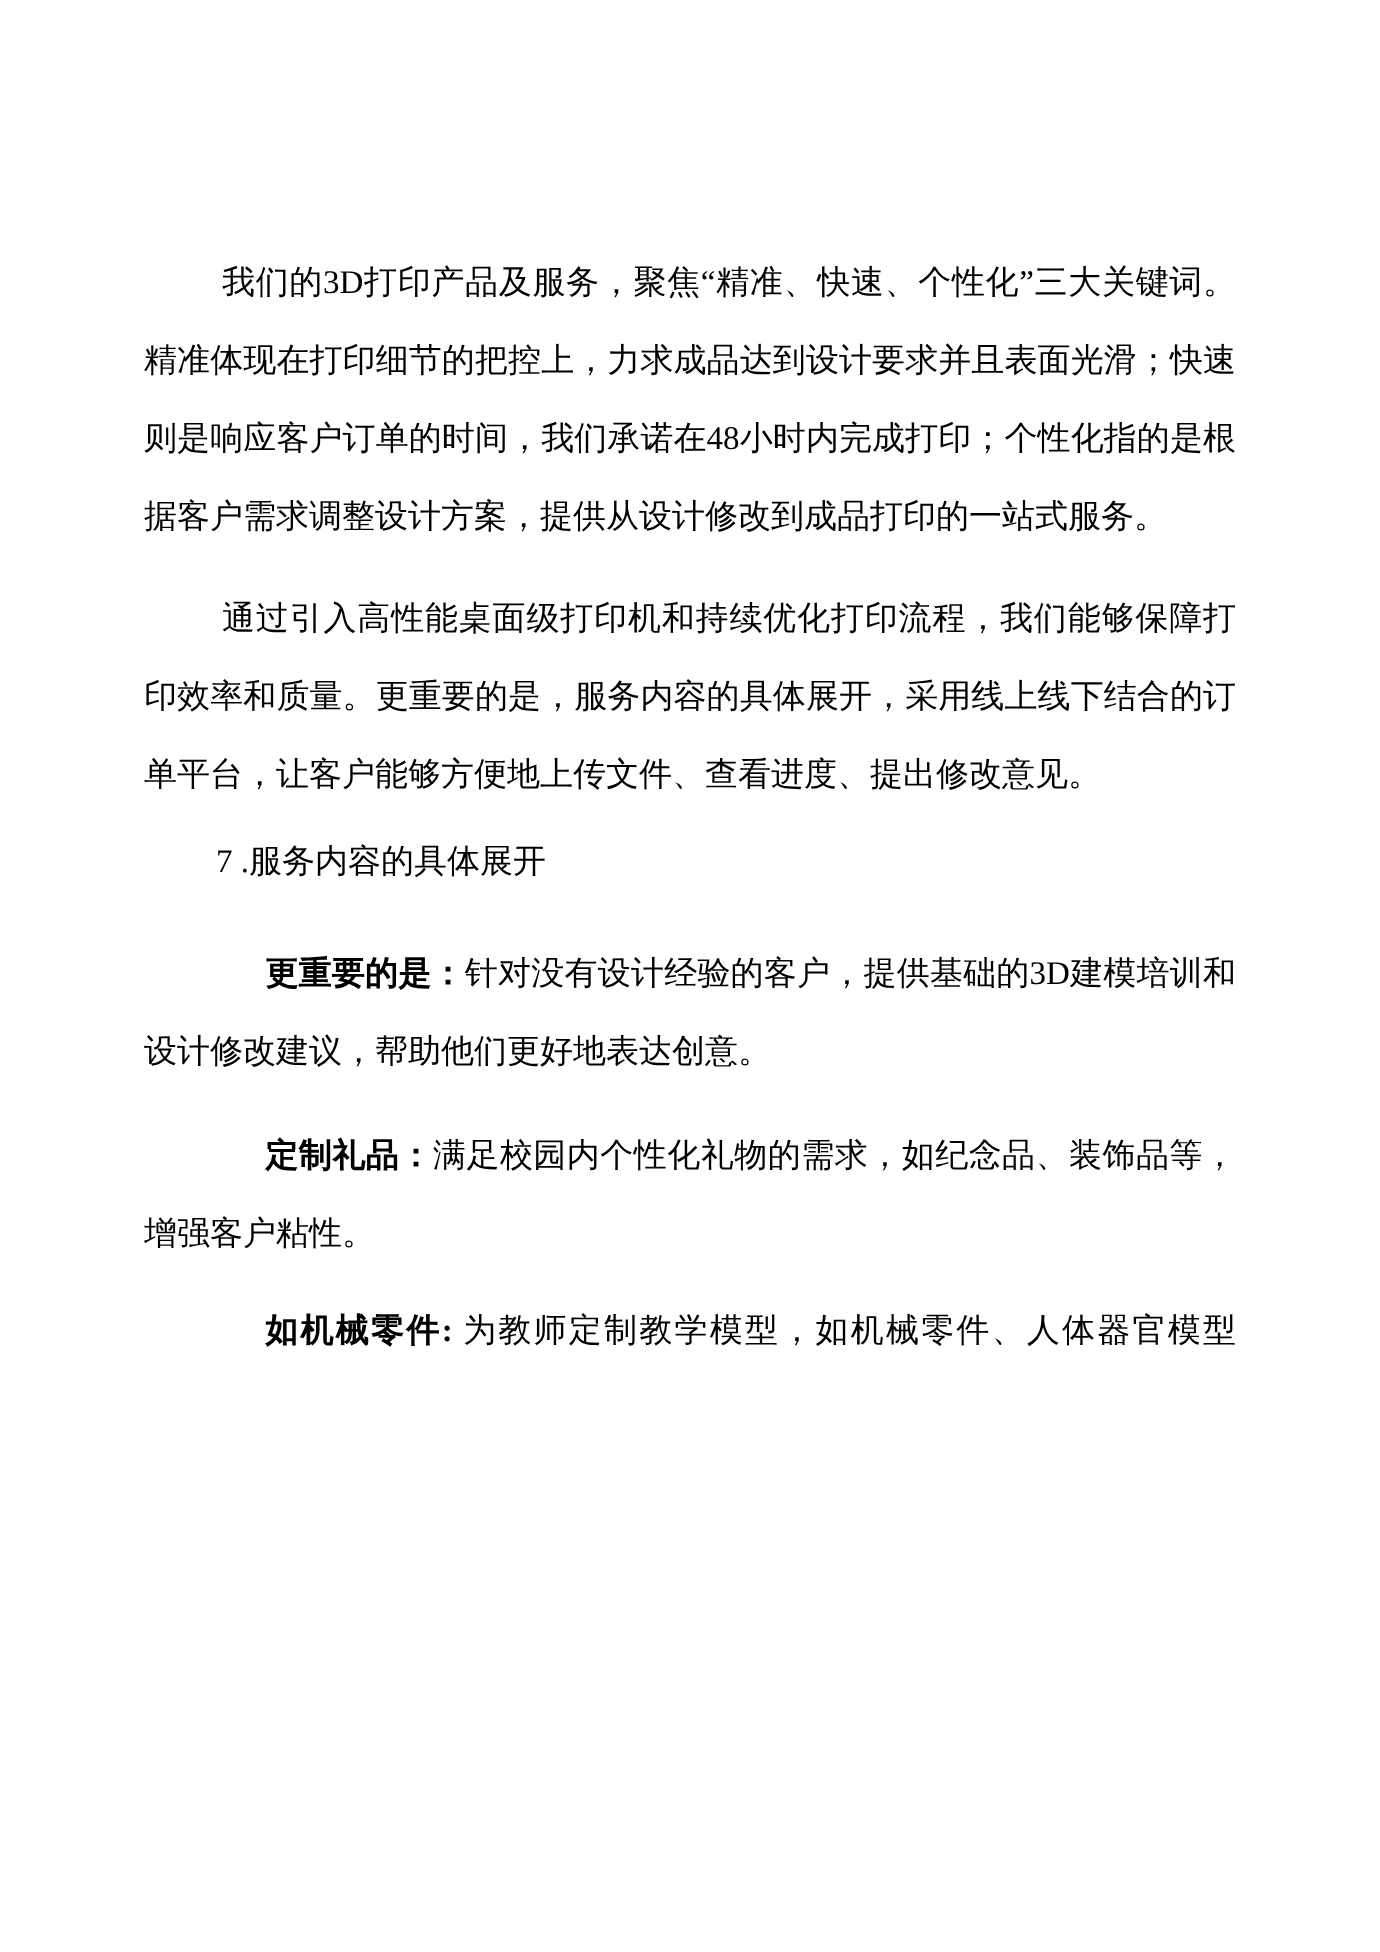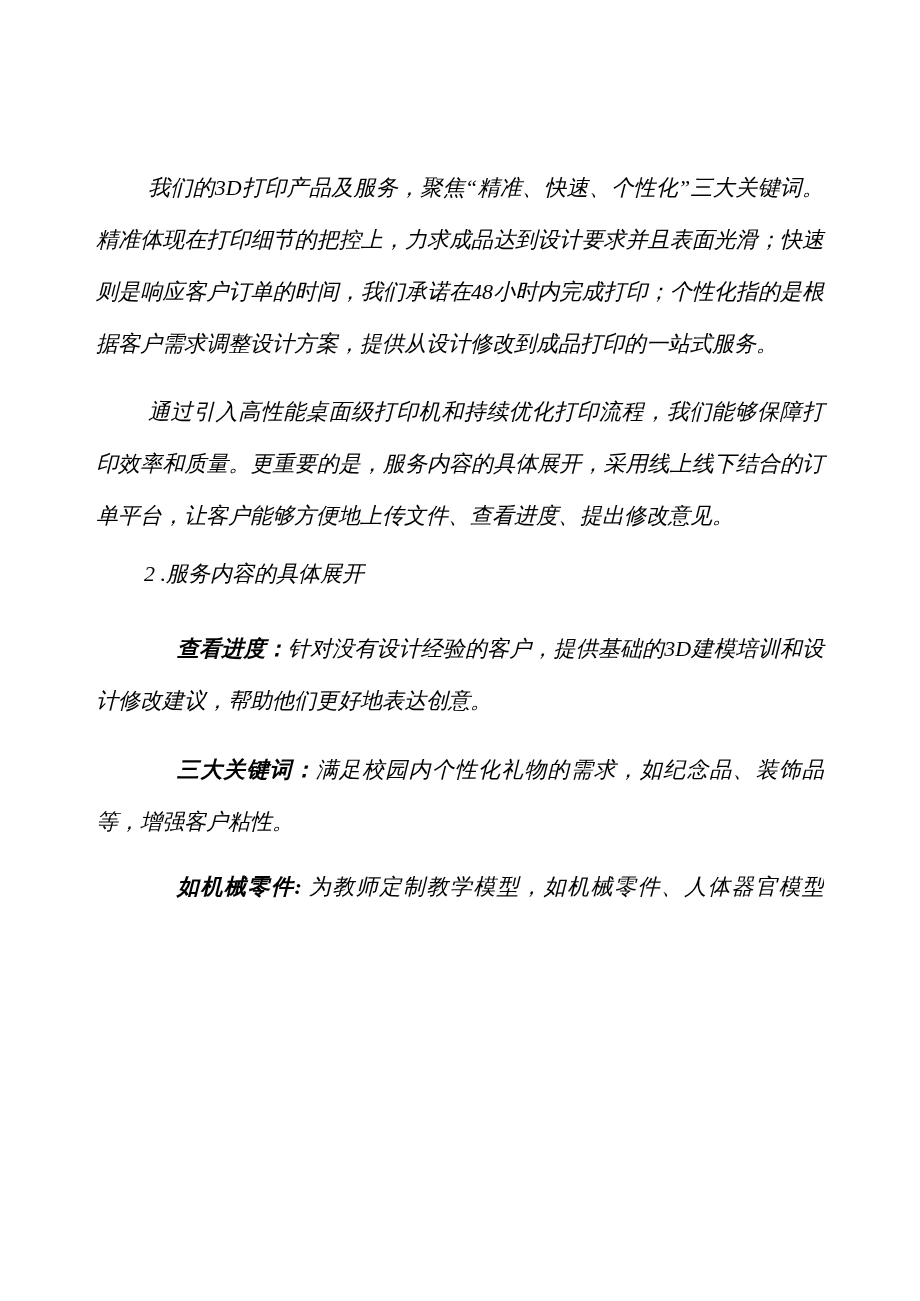--- a/index.html
+++ b/index.html
@@ -14,21 +14,20 @@
     background: #ffffff;
     color: #000000;
     font-family: "Liberation Serif", "DejaVu Serif", serif;
     overflow: hidden;
   }
   .content {
     position: absolute;
     left: 96px;
     top: 162px;
     width: 728px;
-    font-style: italic;
   }
   .content p, .content h2 {
     margin: 0;
     font-size: 22px;
     line-height: 52px;
     text-align: justify;
     font-weight: normal;
   }
   .body-para {
     text-indent: 52px;
@@ -57,24 +56,24 @@
 </head>
 <body>
 
 <div class="page">
   <div class="content">
 
     <p class="body-para">我们的3D打印产品及服务，聚焦“精准、快速、个性化”三大关键词。精准体现在打印细节的把控上，力求成品达到设计要求并且表面光滑；快速则是响应客户订单的时间，我们承诺在48小时内完成打印；个性化指的是根据客户需求调整设计方案，提供从设计修改到成品打印的一站式服务。</p>
 
     <p class="body-para sp16">通过引入高性能桌面级打印机和持续优化打印流程，我们能够保障打印效率和质量。更重要的是，服务内容的具体展开，采用线上线下结合的订单平台，让客户能够方便地上传文件、查看进度、提出修改意见。</p>
 
-    <h2 class="heading sp6">2 .服务内容的具体展开</h2>
+    <h2 class="heading sp6">7 .服务内容的具体展开</h2>
 
 
-    <p class="item sp23"><strong>查看进度：</strong><span>针对没有设计经验的客户，提供基础的3D建模培训和设计修改建议，帮助他们更好地表达创意。</span></p>
+    <p class="item sp23"><strong>更重要的是：</strong><span>针对没有设计经验的客户，提供基础的3D建模培训和设计修改建议，帮助他们更好地表达创意。</span></p>
 
 
-    <p class="item sp17"><strong>三大关键词：</strong><span>满足校园内个性化礼物的需求，如纪念品、装饰品等，增强客户粘性。</span></p>
+    <p class="item sp17"><strong>定制礼品：</strong><span>满足校园内个性化礼物的需求，如纪念品、装饰品等，增强客户粘性。</span></p>
 
     <p class="item clipped sp13"><strong>如机械零件:</strong><span> 为教师定制教学模型，如机械零件、人体器官模型等，提</span></p>
 
   </div>
 </div>
 
 </body></html>

